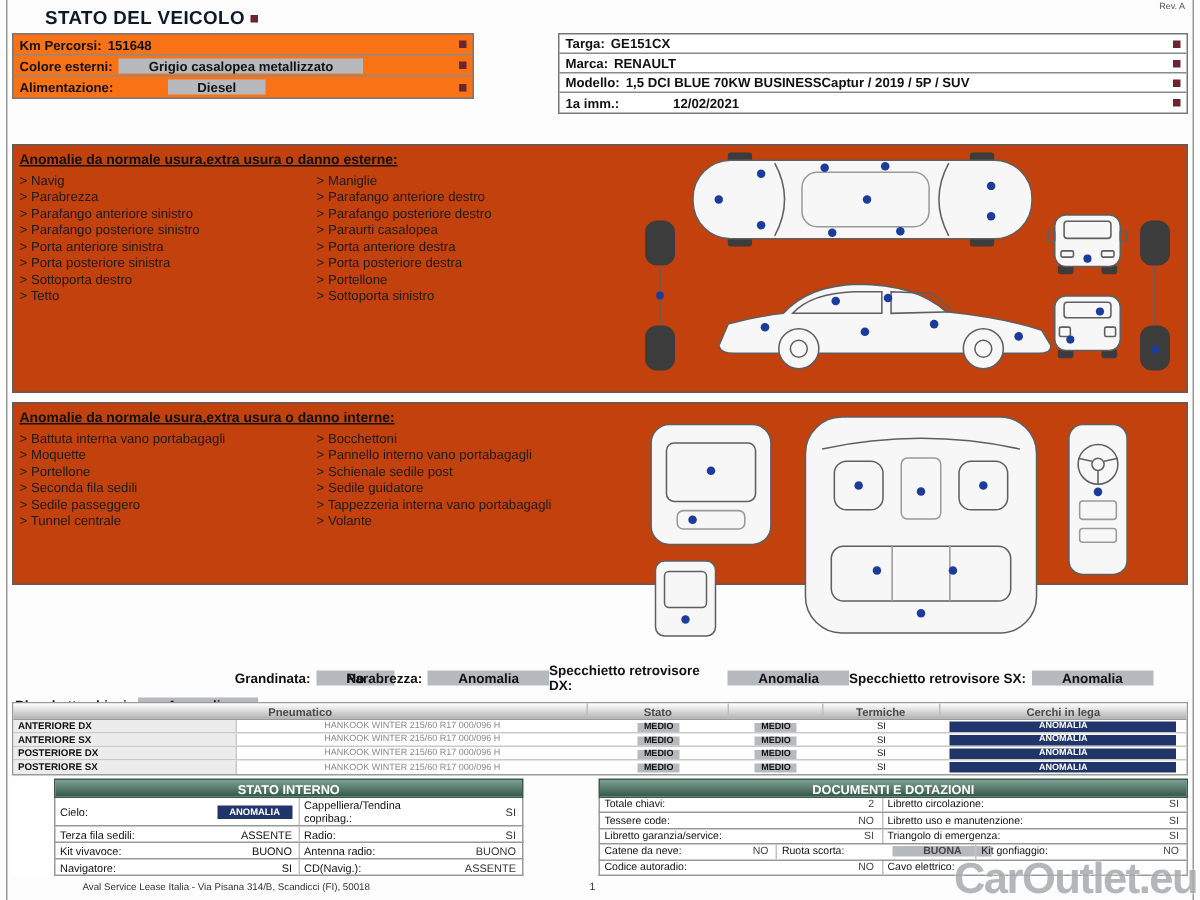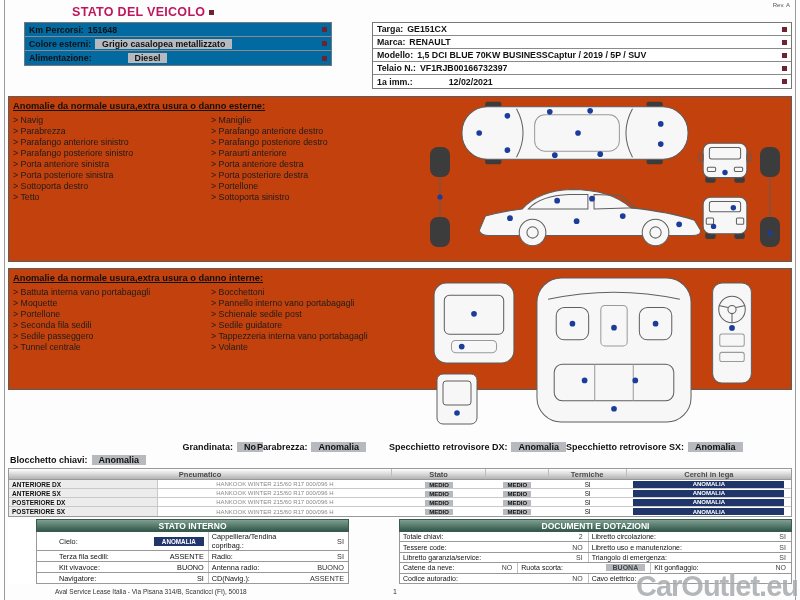--- a/index.html
+++ b/index.html
@@ -6,33 +6,33 @@
   html,body { width:800px; height:600px; }
   body {
     position: relative; overflow: hidden;
     font-family: "Liberation Sans", sans-serif;
     background: #fdfdfd; color:#111;
   }
   .edge { position:absolute; top:0; bottom:0; width:1px; background:#9a9a9a; }
   .edge-l { left:4px; } .edge-r { right:4px; }
 
   .title { position:absolute; left:30px; top:5px; font-size:12.5px; font-weight:bold;
-           color:#be185d; letter-spacing:.3px;margin-left:42px; }
+           color:#0f172a; letter-spacing:.3px; }
   .rev { position:absolute; right:10px; top:2px; font-size:6px; color:#555; }
   .mark { display:inline-block; width:5px; height:5px; background:#6b2430; margin-left:4px; vertical-align:middle; }
   .ml { margin-left:auto; }
 
   
-  .info-left  { position:absolute; left:24px;  top:22px; width:308px; border:1px solid #777; background:#0369a1; }
+  .info-left  { position:absolute; left:8px;  top:22px; width:308px; border:1px solid #777; background:#f97316; }
   .info-right { position:absolute; left:372px; top:22px; width:420px; border:1px solid #777; background:#fff; }
   .irow { height:13px; display:flex; align-items:center; gap:4px; padding:0 4px;
           border-bottom:1px solid #8a8a8a; font-size:8.8px; font-weight:bold; }
   .irow:last-child { border-bottom:none;gap:36px; }
   .info-left .irow { height:14px; }
-  .badge-gray { background:#b6babe; padding:0 7px; font-weight:bold; }
+  .badge-gray { background:#b6babe; padding:0 20px; font-weight:bold; }
   .badge-dark { background:#20366b; color:#fff; font-weight:bold; }
 
   
   .box { position:absolute; left:8px; right:8px; border:1px solid #5d5d5d; background:#c2410c; }
   .box-ext { top:96px;  height:166px; }
   .box-int { top:268px; height:122px; }
   .box-title { font-size:9.3px; font-weight:bold; text-decoration:underline; padding:4px 4px 2px; }
   .cols { display:flex; padding:2px 4px; }
   .alist { list-style:none; width:198px; }
   .alist li { font-size:8.8px; line-height:11px; color:#1c1c1c;
@@ -88,21 +88,21 @@
 
   
   .panel { position:absolute; top:519px; height:65px; display:flex; flex-direction:column; background:#fff; }
   .panel-left  { left:8px;  width:341px;padding-left:28px; }
   .panel-right { left:399px; right:8px; }
   .p-head { height:13px; line-height:12px; background:linear-gradient(#7fa093,#32584a);
             color:#fff; font-weight:bold; font-size:8.5px; text-align:center;
             border:1px solid #3a5a4e; }
   .si-row, .doc-row { display:flex; flex:1; align-items:center;
             border:solid #999; border-width:0 1px 1px 1px; font-size:7.3px; }
-  .sl1{width:29%; padding-left:3px;margin-left:19px;}
+  .sl1{width:29%; padding-left:3px;}
   .sv1{width:23%; text-align:right; padding-right:4px;}
   .sv1 .badge-dark { display:inline-block; padding:1px 8px; font-size:6.3px; }
   .sl2{width:31%; border-left:1px solid #c2c2c2; padding-left:3px; height:100%; display:flex; align-items:center;}
   .sv2{width:17%; text-align:right; padding-right:4px; color:#333;}
   .doc-row { font-size:7px; }
   .dl{padding-left:3px;} .dv{text-align:right; padding-right:5px; color:#444;}
   .dl1{width:34%;} .dv1{width:14%;} .dl2{width:37%; border-left:1px solid #c2c2c2; height:100%; display:flex; align-items:center; } .dv2{width:15%;}
   .tl1{width:22%;} .tv1{width:8%;} .tl2{width:20%; border-left:1px solid #c2c2c2; height:100%; display:flex; align-items:center;} .tv2{width:14%;}
   .tl3{width:20%; border-left:1px solid #c2c2c2; height:100%; display:flex; align-items:center;} .tv3{width:16%;}
 
@@ -149,25 +149,20 @@
     <span class="mark ml"></span>
   </div>
   <div class="irow">
     <span>Marca:</span>
     <span>RENAULT</span>
     <span class="mark ml"></span>
   </div>
   <div class="irow">
     <span>Modello:</span>
     <span>1,5 DCI BLUE 70KW BUSINESSCaptur / 2019 / 5P / SUV</span>
-    <span class="mark ml"></span>
-  </div>
-  <div class="irow">
-    <span>Telaio N.:</span>
-    <span>VF1RJB00166732397</span>
     <span class="mark ml"></span>
   </div>
   <div class="irow">
     <span>1a imm.:</span>
     <span>12/02/2021</span>
     <span class="mark ml"></span>
   </div>
 </div>
 
 <div class="box box-ext">
@@ -180,21 +175,21 @@
       <li>Parafango posteriore sinistro</li>
       <li>Porta anteriore sinistra</li>
       <li>Porta posteriore sinistra</li>
       <li>Sottoporta destro</li>
       <li>Tetto</li>
     </ul>
     <ul class="alist">
       <li>Maniglie</li>
       <li>Parafango anteriore destro</li>
       <li>Parafango posteriore destro</li>
-      <li>Paraurti anteriore</li>
+      <li>Paraurti casalopea</li>
       <li>Porta anteriore destra</li>
       <li>Porta posteriore destra</li>
       <li>Portellone</li>
       <li>Sottoporta sinistro</li>
     </ul>
   </div>
   <div class="diagram diagram-ext">
     <svg class="svg-axleL" viewBox="0 0 26 104">
       <rect x="3" y="2" width="20" height="30" rx="8" class="wheel"></rect>
       <rect x="3" y="72" width="20" height="30" rx="8" class="wheel"></rect>

